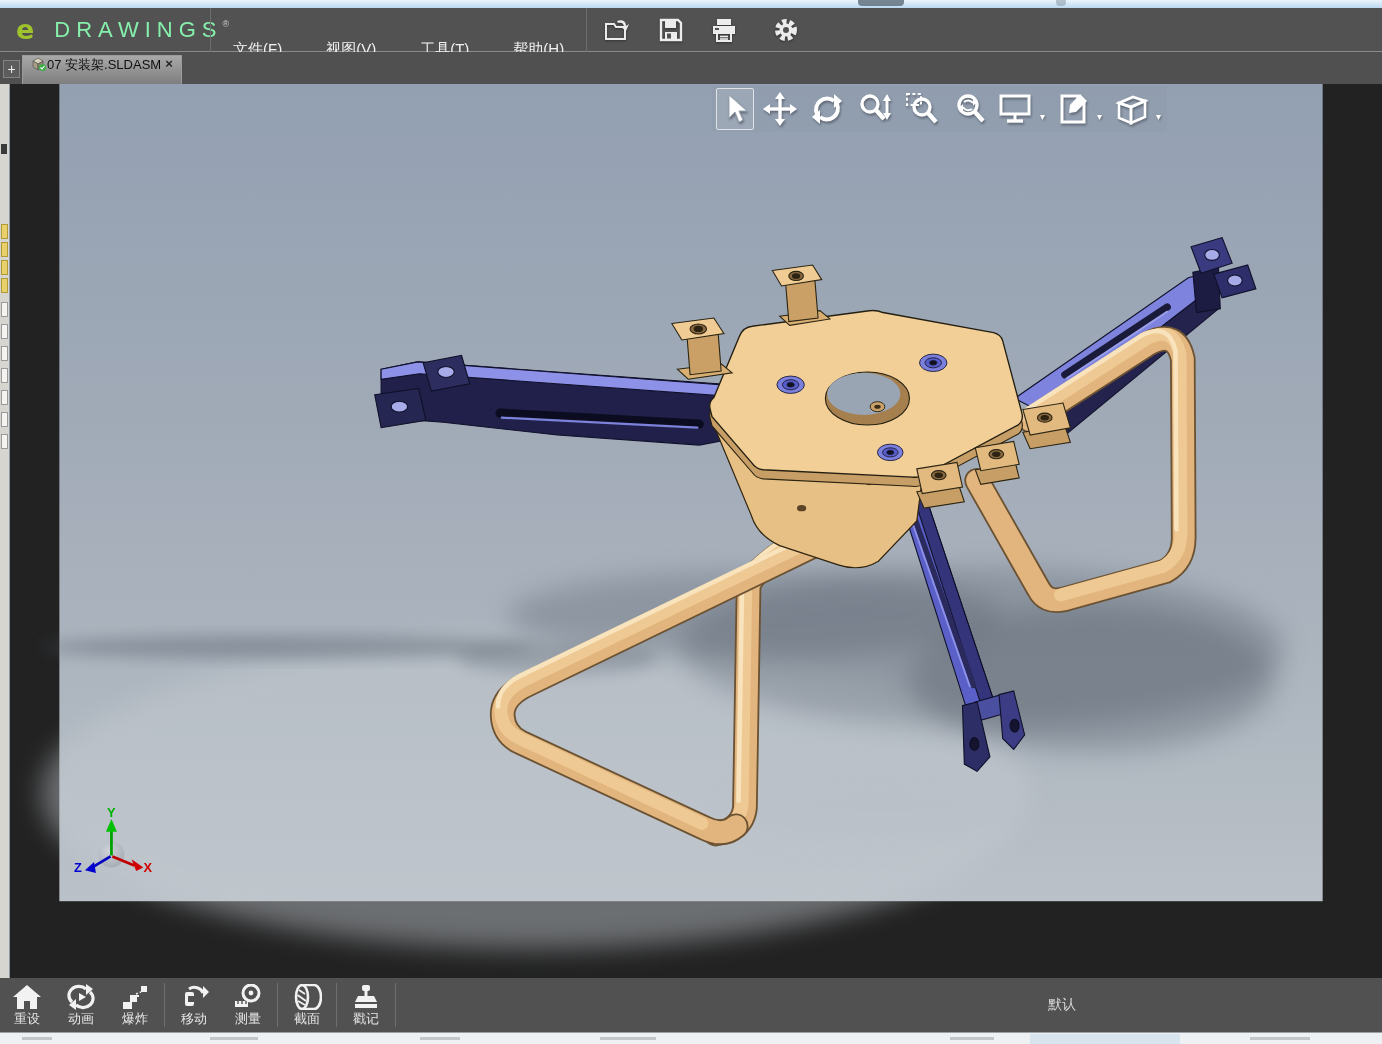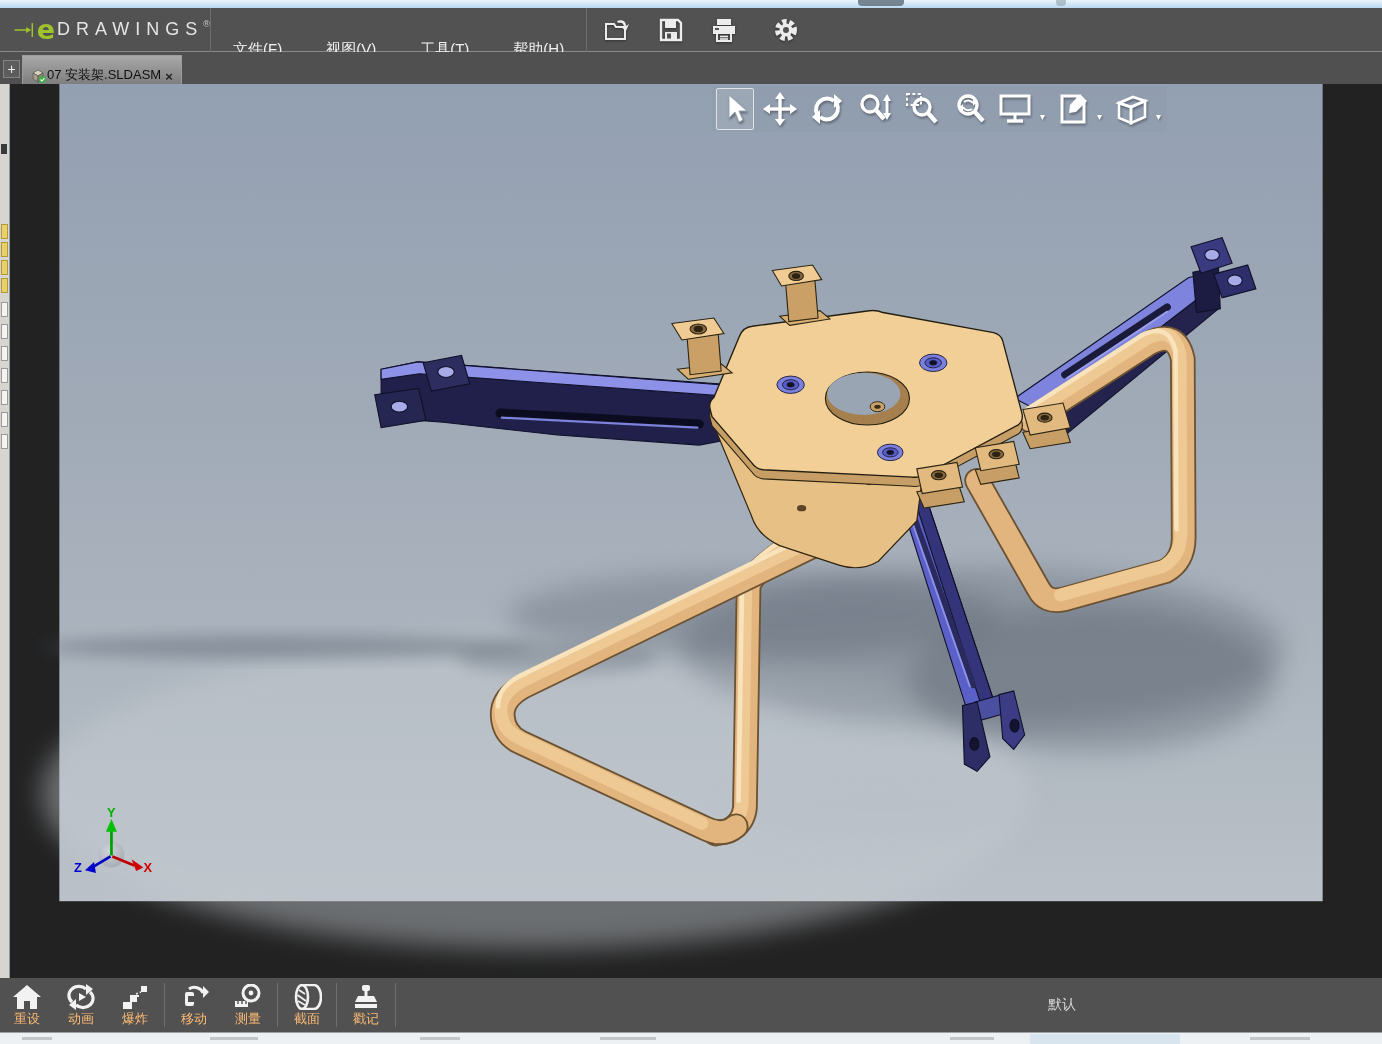--- a/index.html
+++ b/index.html
@@ -12,33 +12,33 @@
   .top-strip .smudge{position:absolute;top:0;height:6px;background:#5a6a78;border-radius:0 0 4px 4px;opacity:.8;}
   .bottom-strip{position:absolute;left:0;top:1032px;width:1382px;height:12px;
     background:#eef1f4;border-top:1px solid #9aa0a6;box-sizing:border-box;}
   .bottom-strip .block{position:absolute;left:1030px;top:1px;width:150px;height:11px;background:#d8e5ee;}
   .bottom-strip .smudge{position:absolute;top:4px;height:3px;background:#c3c7ca;}
   
   .menubar{position:absolute;left:0;top:8px;width:1382px;height:44px;background:#525252;
     border-bottom:1px solid #8a8a8a;box-sizing:border-box;display:flex;align-items:center;color:#f1f1f1;}
   .brand{display:flex;align-items:center;padding-left:14px;width:196px;flex:none;}
   .brand-e{color:#9ec32b;font-weight:bold;font-size:27px;line-height:20px;margin-left:2px;font-family:"DejaVu Sans",sans-serif;}
-  .brand-name{color:#e5e5e5;font-size:18px;letter-spacing:6px;margin-left:2px;}
+  .brand-name{color:#86efac;font-size:22px;letter-spacing:6px;margin-left:20px;}
   .brand-reg{color:#cfcfcf;font-size:9px;vertical-align:top;position:relative;top:-6px;}
   .vsep{width:1px;height:44px;background:#6e6e6e;flex:none;}
   .menus{display:flex;align-items:center;height:100%;}
   .menu-item{padding:0 22px;font-size:15px;height:100%;display:flex;align-items:center;cursor:default;margin-top:40px;}
   .quick-icons{display:flex;align-items:center;gap:24px;padding-left:16px;}
   .qbtn{background:none;border:none;padding:2px;display:flex;cursor:pointer;}
   .qbtn svg{filter:drop-shadow(0 1px 1px rgba(0,0,0,.4));}
   
   .tabbar{position:absolute;left:0;top:52px;width:1382px;height:32px;background:#505050;}
   .new-tab{position:absolute;left:3px;top:8px;width:17px;height:18px;background:#5c5c5c;color:#eee;
     border:1px solid #838383;font-size:14px;line-height:14px;padding:0;cursor:pointer;}
-  .tab{position:absolute;left:22px;top:3px;height:29px;width:160px;display:flex;align-items:flex-end;
+  .tab{position:absolute;left:22px;top:3px;height:29px;width:160px;display:flex;align-items:flex-start;
     background:linear-gradient(#a8a8a8,#7e7e7e);border:1px solid #9c9c9c;border-bottom:none;
     box-sizing:border-box;padding:0 6px;cursor:default;}
   .tab-title{font-size:13px;color:#101010;white-space:nowrap;}
   .tab-close{font-size:13px;color:#222;font-weight:bold;margin-left:4px;cursor:pointer;}
   
   .viewport{position:absolute;left:0;top:84px;width:1382px;height:894px;overflow:hidden;}
   .scene{position:absolute;left:0;top:0;}
   
   .left-sliver{position:absolute;left:0;top:0;width:9px;height:894px;background:#d7d5cf;border-right:1px solid #8f9aa8;box-sizing:content-box;}
   .left-sliver .glyph{position:absolute;left:1px;top:60px;width:6px;height:10px;background:#3a3a3a;}
@@ -47,21 +47,21 @@
   
   .view-toolbar{position:absolute;left:712px;top:2px;height:46px;display:flex;align-items:center;gap:6px;
     background:rgba(125,135,150,0.10);border-radius:3px;padding:0 4px;}
   .vt-btn{background:none;border:none;padding:3px;display:flex;align-items:center;cursor:pointer;}
   .vt-btn svg{filter:drop-shadow(1px 2px 1px rgba(40,45,55,.45));}
   .vt-btn.active{border:1px solid #dfe3e8;background:rgba(255,255,255,.10);border-radius:2px;}
   .vt-caret{color:#fff;font-size:10px;margin:14px 2px 0 -2px;filter:drop-shadow(1px 1px 1px rgba(40,45,55,.45));}
   
   .bottombar{position:absolute;left:0;top:978px;width:1382px;height:54px;background:#515151;display:flex;align-items:center;}
   .bbtn{width:54px;height:50px;background:none;border:none;display:flex;flex-direction:column;align-items:center;
-    justify-content:flex-start;gap:2px;color:#fdba74;cursor:pointer;padding-top:4px;}
+    justify-content:flex-start;gap:2px;color:#e5e5e5;cursor:pointer;padding-top:4px;}
   .bbtn svg{flex:none;}
   .bbtn .blabel{font-size:13px;line-height:14px;white-space:nowrap;}
   .bsep{width:1px;height:44px;background:#6e6e6e;margin:0 2px;flex:none;}
   .config-label{position:absolute;left:1048px;top:18px;color:#d8d8d8;font-size:14px;}
 </style>
 </head>
 <body>
 
 <div class="app">
 

